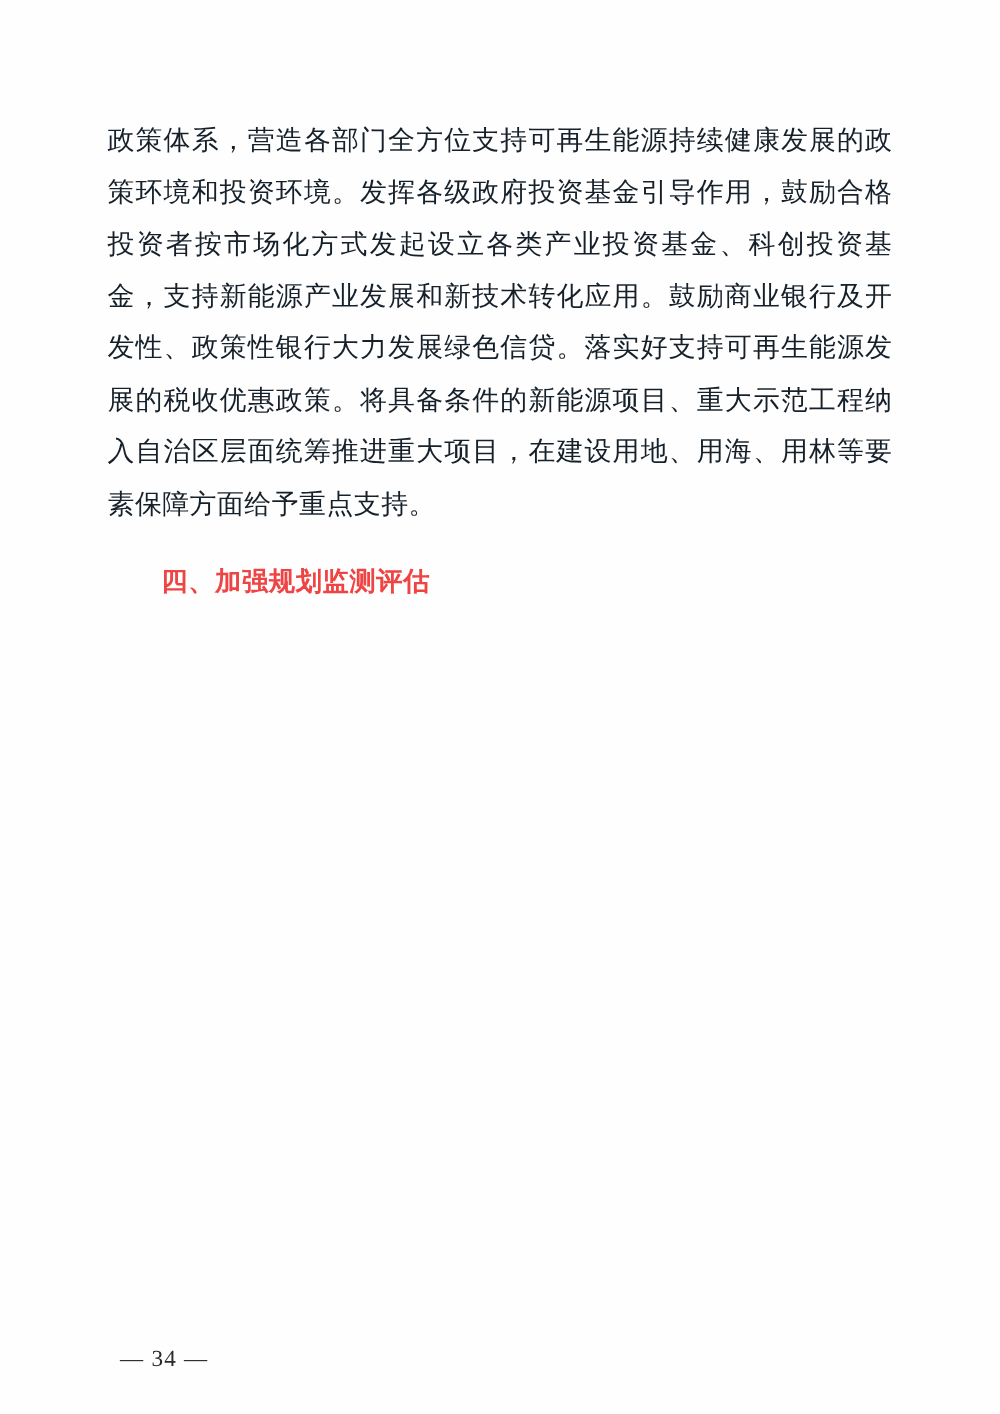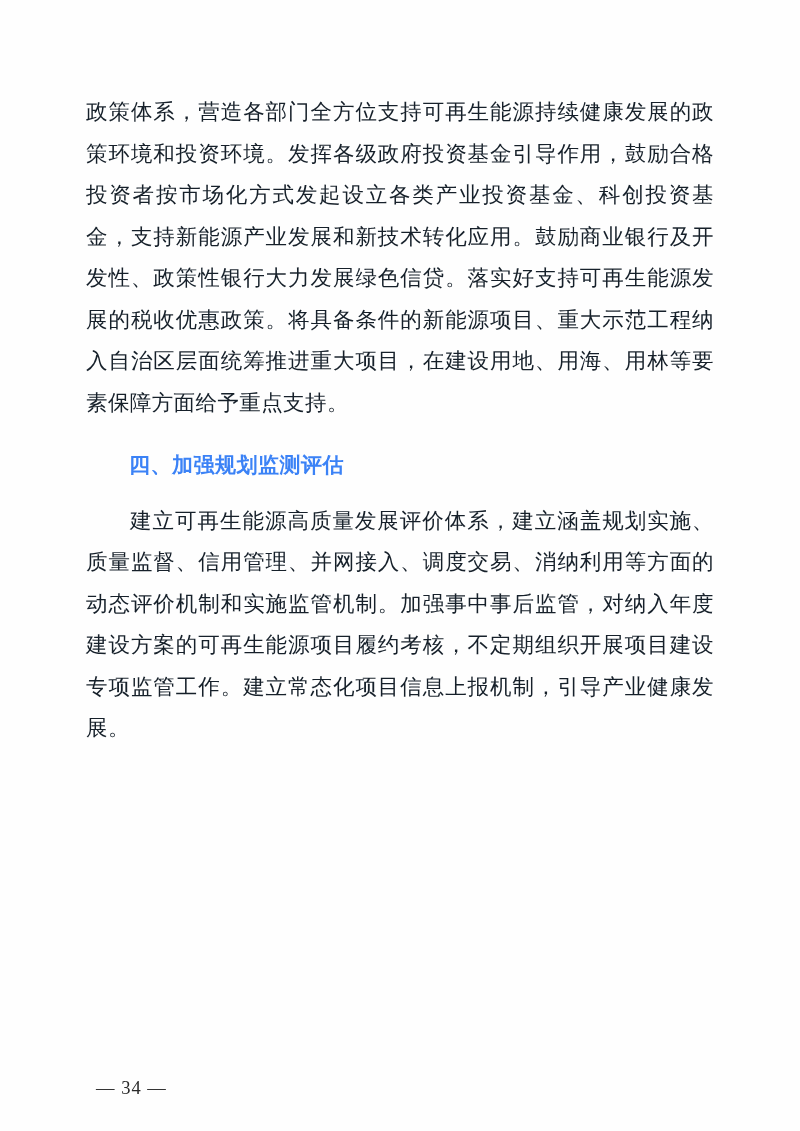--- a/index.html
+++ b/index.html
@@ -38,21 +38,21 @@
   .para.indent {
     text-indent: 2.05em;
   }
   .heading {
     font-family: "DejaVu Sans", "Liberation Sans", sans-serif;
     font-weight: bold;
     font-size: 21px;
     line-height: 41.5px;
     letter-spacing: 0.5px;
     text-indent: 2.05em;
-    color: #3b82f6;
+    color: #ef4444;
     margin: 11px 0 4px 0;
   }
   .gap-small { height: 10px; }
   .footer {
     position: absolute;
     left: 0;
     right: 16px;
     bottom: 32px;
     text-align: left;
     padding-left: 96px;
@@ -74,21 +74,20 @@
     <p class="para">政策体系，营造各部门全方位支持可再生能源持续健康发展的政策环境和投资环境。发挥各级政府投资基金引导作用，鼓励合格投资者按市场化方式发起设立各类产业投资基金、科创投资基金，支持新能源产业发展和新技术转化应用。鼓励商业银行及开发性、政策性银行大力发展绿色信贷。落实好支持可再生能源发展的税收优惠政策。将具备条件的新能源项目、重大示范工程纳入自治区层面统筹推进重大项目，在建设用地、用海、用林等要素保障方面给予重点支持。</p>
 
     <div class="gap-small"></div>
 
     <h2 class="heading">四、加强规划监测评估</h2>
 
 
     <div class="gap-small"></div>
 
 
-    <p class="para indent">建立可再生能源高质量发展评价体系，建立涵盖规划实施、质量监督、信用管理、并网接入、调度交易、消纳利用等方面的动态评价机制和实施监管机制。加强事中事后监管，对纳入年度建设方案的可再生能源项目履约考核，不定期组织开展项目建设专项监管工作。建立常态化项目信息上报机制，引导产业健康发展。</p>
 
   </div>
 
   <div class="footer">
     <span class="page-number">— 34 —</span>
   </div>
 
 </div>
 
 </body></html>

